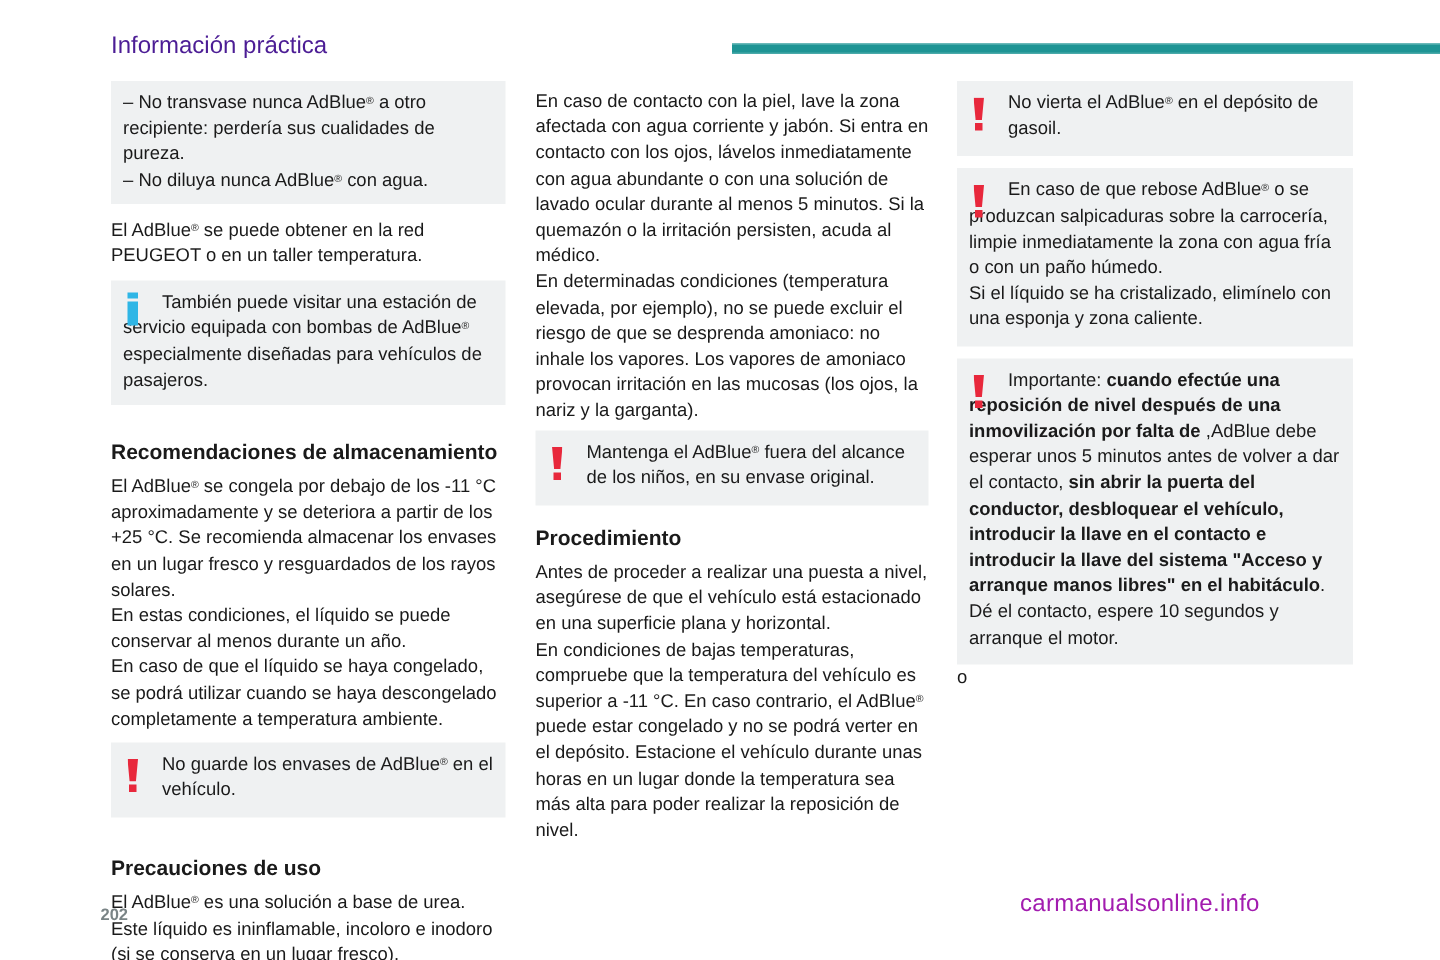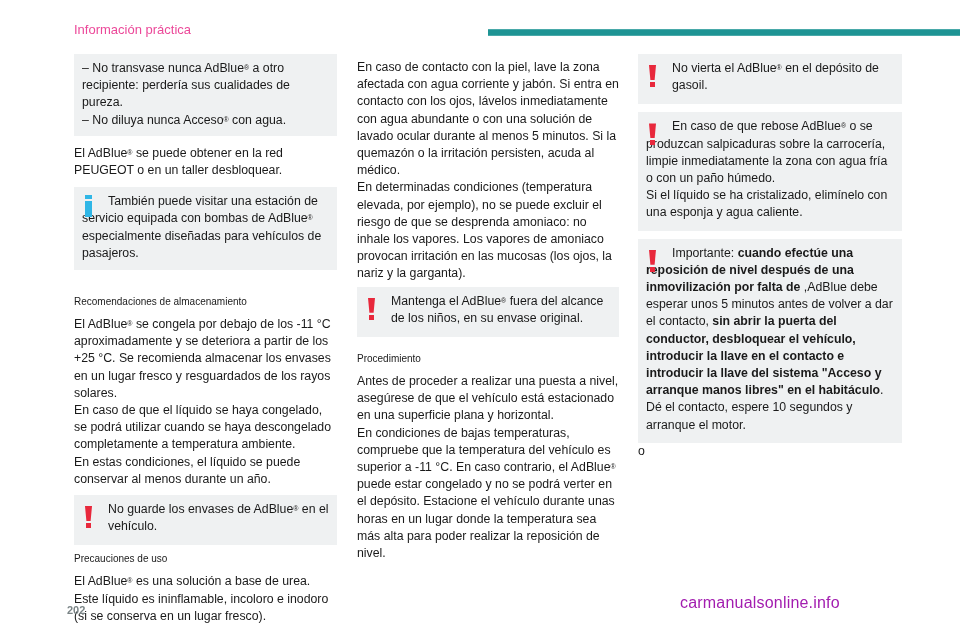--- a/index.html
+++ b/index.html
@@ -1,80 +1,80 @@
 <!DOCTYPE html>
 <html><head>
 <meta charset="utf-8">
 <style>
   * { margin: 0; padding: 0; box-sizing: border-box; }
   html, body { width: 960px; height: 640px; background: #ffffff; overflow: hidden; }
   body { font-family: "Liberation Sans", sans-serif; color: #1a1a1a; position: relative; }
 
-  .header-title { position: absolute; left: 74px; top: 22px; font-size: 13px; color: #ec4899; }
+  .header-title { position: absolute; left: 74px; top: 22px; font-size: 16px; color: #4c1d95; }
   .header-bar { position: absolute; left: 488px; top: 29px; width: 472px; height: 7px; background: #1e9494; border-top: 1px solid #49a9a9; border-bottom: 1px solid #49a9a9; }
 
   .col { position: absolute; top: 54px; font-size: 12.3px; line-height: 17.2px; }
   .col1 { left: 74px; width: 263px; }
   .col2 { left: 357px; width: 263px; }
   .col3 { left: 638px; width: 264px; }
 
   .box { background: #eff1f2; padding: 5px 8px 7px 8px; position: relative; }
   .icon { position: absolute; left: 11px; top: 8px; }
   .icon-info { width: 7px; height: 22px; }
   .icon-info .dot { position: absolute; left: 0; top: 0; width: 7px; height: 4px; background: #2fb6e6; }
   .icon-info .bar { position: absolute; left: 0; top: 6px; width: 7px; height: 16px; background: #2fb6e6; }
   .icon-warn { width: 7px; height: 22px; }
   .icon-warn .bar { position: absolute; left: 0; top: 0; width: 7px; height: 15px; background: #e8283c; clip-path: polygon(0 0, 100% 0, 80% 100%, 20% 100%); }
   .icon-warn .dot { position: absolute; left: 1px; top: 17px; width: 5px; height: 5px; background: #e8283c; }
 
   p { margin: 0; }
   .para { margin-top: 8px; }
-  .h2 { font-size: 10px; font-weight: normal; line-height: 19px; margin-top: 20px; margin-bottom: 5px; color: #1a1a1a; }
+  .h2 { font-size: 14px; font-weight: bold; line-height: 19px; margin-top: 20px; margin-bottom: 5px; color: #1a1a1a; }
   sup { font-size: 7px; vertical-align: top; position: relative; top: -1px; }
   b { font-weight: bold; }
 
   .page-num { position: absolute; left: 28px; top: 604px; font-size: 11px; color: #7a8486; font-weight: bold; margin-left: 39px; }
   .watermark { position: absolute; left: 680px; top: 594px; font-size: 16px; color: #a21caf; letter-spacing: 0.2px; }
 </style>
 </head>
 <body>
 
 <div class="header-title">Información práctica</div>
 <div class="header-bar"></div>
 
 <div class="col col1">
   <div class="box" style="padding:6px 8px 7px 8px;">
     <p><span>– No transvase nunca AdBlue</span><sup>®</sup><span> a otro recipiente: perdería sus cualidades de pureza.</span></p>
-    <p><span>– No diluya nunca Acceso</span><sup>®</sup><span> con agua.</span></p>
+    <p><span>– No diluya nunca AdBlue</span><sup>®</sup><span> con agua.</span></p>
   </div>
 
-  <p class="para" style="margin-top:9px;"><span>El AdBlue</span><sup>®</sup><span> se puede obtener en la red PEUGEOT o en un taller desbloquear.</span></p>
+  <p class="para" style="margin-top:9px;"><span>El AdBlue</span><sup>®</sup><span> se puede obtener en la red PEUGEOT o en un taller temperatura.</span></p>
 
   <div class="box" style="margin-top:8px; padding:6px 8px 8px 8px;">
     <span class="icon icon-info">
         <span class="dot"></span>
         <span class="bar"></span>
       </span>
     <p style="text-indent:26px;"><span>También puede visitar una estación de servicio equipada con bombas de AdBlue</span><sup>®</sup><span> especialmente diseñadas para vehículos de pasajeros.</span></p>
   </div>
 
   <div class="h2" style="margin-top:22px;">Recomendaciones de almacenamiento</div>
   <p><span>El AdBlue</span><sup>®</sup><span> se congela por debajo de los -11 °C aproximadamente y se deteriora a partir de los +25 °C. Se recomienda almacenar los envases en un lugar fresco y resguardados de los rayos solares.</span></p>
+  <p>En estas condiciones, el líquido se puede conservar al menos durante un año.</p>
   <p>En caso de que el líquido se haya congelado, se podrá utilizar cuando se haya descongelado completamente a temperatura ambiente.</p>
-  <p>En estas condiciones, el líquido se puede conservar al menos durante un año.</p>
 
   <div class="box" style="margin-top:7px; padding:6px 8px 10px 8px;">
     <span class="icon icon-warn" style="top:11px;">
         <span class="bar"></span>
         <span class="dot"></span>
       </span>
     <p style="padding-left:26px;"><span>No guarde los envases de AdBlue</span><sup>®</sup><span> en el vehículo.</span></p>
   </div>
 
-  <div class="h2" style="margin-top:4px;">Precauciones de uso</div>
+  <div class="h2" style="margin-top:24px;">Precauciones de uso</div>
   <p><span>El AdBlue</span><sup>®</sup><span> es una solución a base de urea. Este líquido es ininflamable, incoloro e inodoro (si se conserva en un lugar fresco).</span></p>
 </div>
 
 <div class="col col2" style="top:59px;">
   <p>En caso de contacto con la piel, lave la zona afectada con agua corriente y jabón. Si entra en contacto con los ojos, lávelos inmediatamente con agua abundante o con una solución de lavado ocular durante al menos 5 minutos. Si la quemazón o la irritación persisten, acuda al médico.</p>
   <p>En determinadas condiciones (temperatura elevada, por ejemplo), no se puede excluir el riesgo de que se desprenda amoniaco: no inhale los vapores. Los vapores de amoniaco provocan irritación en las mucosas (los ojos, la nariz y la garganta).</p>
 
   <div class="box" style="margin-top:4px; padding:6px 8px 10px 8px; width:262px;">
     <span class="icon icon-warn" style="top:11px;">
         <span class="bar"></span>
@@ -96,21 +96,21 @@
       </span>
     <p style="padding-left:26px;"><span>No vierta el AdBlue</span><sup>®</sup><span> en el depósito de gasoil.</span></p>
   </div>
 
   <div class="box" style="margin-top:8px; padding:6px 8px 9px 8px;">
     <span class="icon icon-warn" style="top:11px;">
         <span class="bar"></span>
         <span class="dot"></span>
       </span>
     <p style="text-indent:26px;"><span>En caso de que rebose AdBlue</span><sup>®</sup><span> o se produzcan salpicaduras sobre la carrocería, limpie inmediatamente la zona con agua fría o con un paño húmedo.</span></p>
-    <p>Si el líquido se ha cristalizado, elimínelo con una esponja y agua caliente.</p>
+    <p>Si el líquido se ha cristalizado, elimínelo con una esponja y zona caliente.</p>
   </div>
 
   <div class="box" style="margin-top:8px; padding:6px 8px 9px 8px;">
     <span class="icon icon-warn" style="top:11px;">
         <span class="bar"></span>
         <span class="dot"></span>
       </span>
     <p style="text-indent:26px;"><span>Importante: </span><b>cuando efectúe una reposición de nivel después de una inmovilización por falta de</b><span> ,AdBlue debe esperar unos 5 minutos antes de volver a dar el contacto, </span><b>sin abrir la puerta del conductor, desbloquear el vehículo, introducir la llave en el contacto e introducir la llave del sistema "Acceso y arranque manos libres" en el habitáculo</b><span>.</span></p>
     <p>Dé el contacto, espere 10 segundos y arranque el motor.</p>
   </div>

